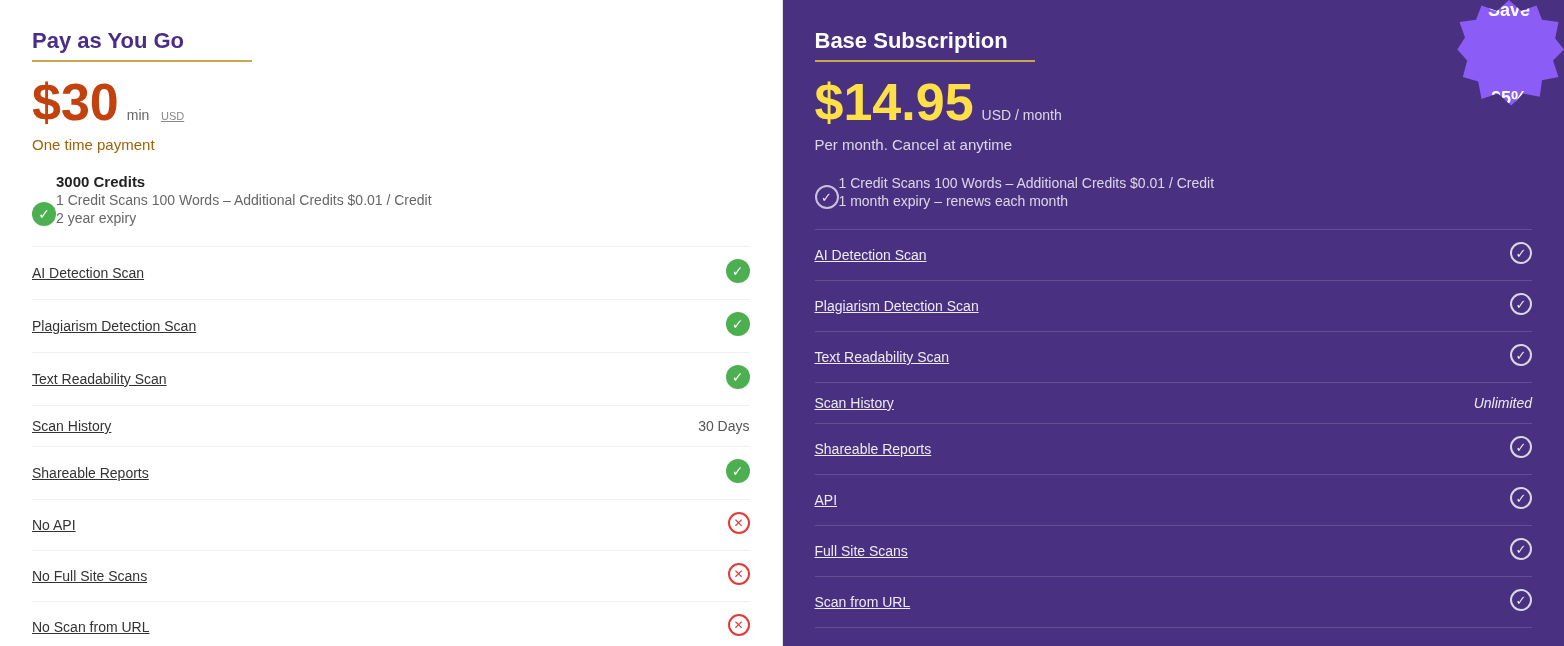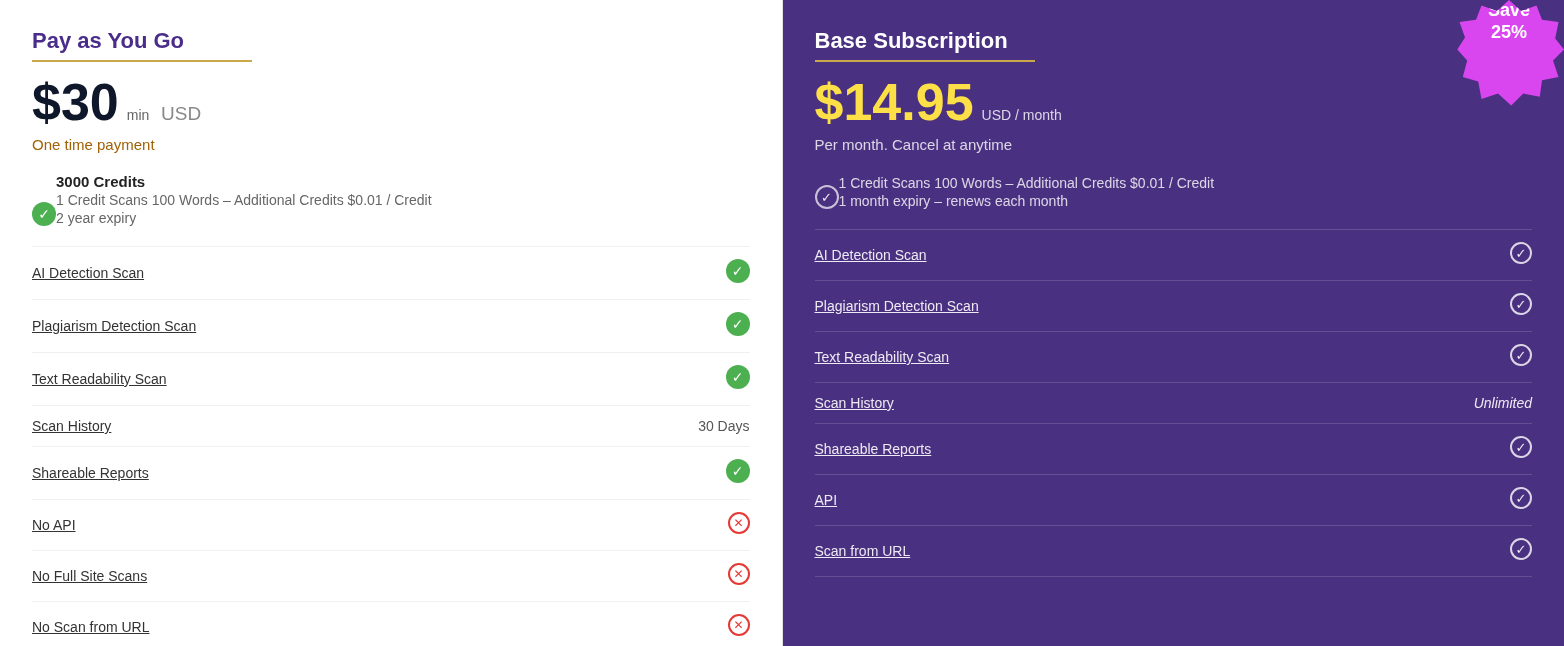--- a/index.html
+++ b/index.html
@@ -36,21 +36,21 @@
     }
     .price-row {
       display: flex;
       align-items: baseline;
       gap: 8px;
       margin-bottom: 4px;
     }
     .price-main {
       font-size: 52px;
       font-weight: 700;
-      color: #0f172a;
+      color: #c2410c;
     }
     .price-unit {
       font-size: 14px;
       color: #666;
       font-weight: 400;
     }
     .price-sub {
       font-size: 15px;
       color: #a16207;
       margin-bottom: 20px;
@@ -97,26 +97,26 @@
       padding: 28px 32px;
       position: relative;
       color: #fff;
     }
     .save-badge {
       position: absolute;
       top: 0;
       right: 0;
       width: 110px;
       height: 110px;
-      background: #d946ef;
+      background: #8b5cf6;
       clip-path: polygon(50% 0%, 61% 10%, 75% 5%, 80% 18%, 95% 20%, 92% 35%, 100% 45%, 90% 55%, 95% 70%, 80% 73%, 78% 88%, 63% 85%, 52% 96%, 40% 85%, 25% 90%, 22% 74%, 8% 70%, 12% 55%, 3% 45%, 10% 34%, 5% 20%, 20% 18%, 25% 5%, 39% 10%);
       display: flex;
       flex-direction: column;
       align-items: center;
-      justify-content: flex-start;
+      justify-content: space-between;
       font-weight: 700;
       color: #fff;
       font-size: 18px;
       line-height: 1.2;
     }
     .right-panel .plan-title {
       color: #fff;
     }
     .right-panel .title-underline {
       background: #c8a84b;
@@ -250,21 +250,21 @@
 <div class="pricing-container">
 
   <div class="left-panel">
     <div class="plan-title">Pay as You Go</div>
     <div class="title-underline"></div>
     <div class="price-row">
       <span class="price-main">$30</span>
       <span class="price-unit">
         <span>min</span>
         &nbsp;
-        <span style="font-size:19px;color:#888;">USD</span>
+        <span style="font-size:11px;color:#888;text-decoration:underline;">USD</span>
       </span>
     </div>
     <div class="price-sub">One time payment</div>
 
     <div class="credits-row">
       <span class="credits-check-left"></span>
       <div>
         <div class="credits-label">3000 Credits</div>
         <div class="credits-detail">1 Credit Scans 100 Words – Additional Credits $0.01 / Credit</div>
         <div class="credits-detail">2 year expiry</div>
@@ -349,19 +349,23 @@
         </div>
         <div class="feature-row">
           <span class="feature-label">Shareable Reports</span>
           <span><span class="check-circle-white"></span></span>
         </div>
         <div class="feature-row">
           <span class="feature-label">API</span>
           <span><span class="check-circle-white"></span></span>
         </div>
         <div class="feature-row">
+          <span class="feature-label">Full Site Scans</span>
+          <span><span class="check-circle-white"></span></span>
+        </div>
+        <div class="feature-row">
           <span class="feature-label">Scan from URL</span>
           <span><span class="check-circle-white"></span></span>
         </div>
         <div class="feature-row"></div>
       </div>
   </div>
 </div>
 
 </body></html>

